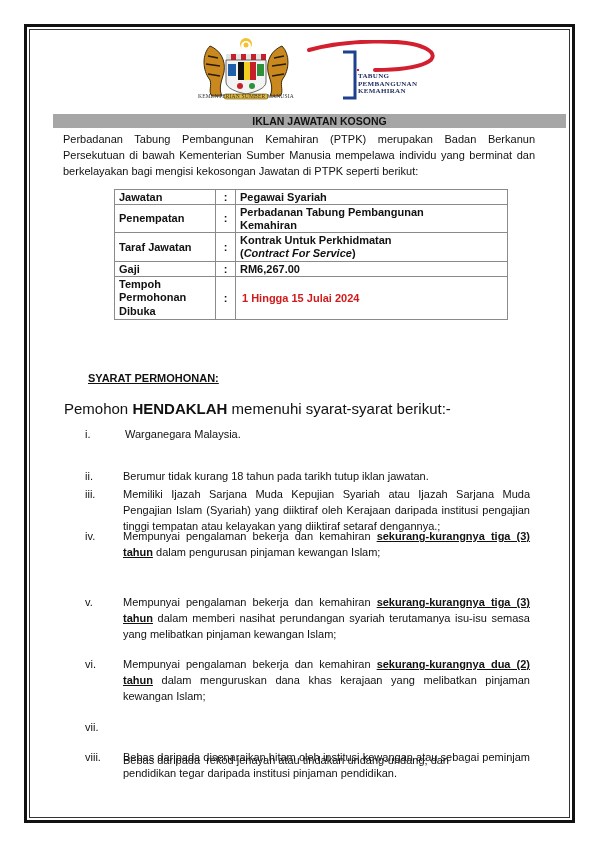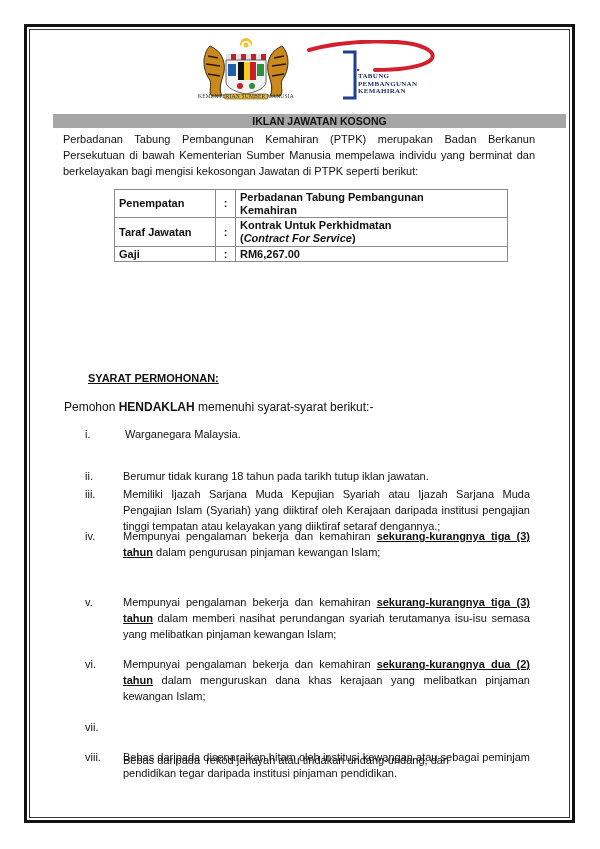--- a/index.html
+++ b/index.html
@@ -12,21 +12,21 @@
     .ptpk-text { position: absolute; left: 358px; top: 73px; font-family: Liberation Serif, serif; font-weight: bold; font-size: 7px; line-height: 7.5px; color: #1d2a5a; letter-spacing: 0.3px; }
     .banner { position: absolute; left: 53px; top: 114px; width: 493px; height: 14px; background: #a6a6a6; text-align: center; font-weight: bold; font-size: 10.5px; line-height: 14px; color: #111; padding-left: 20px; }
     .intro { position: absolute; left: 63px; top: 131px; width: 472px; font-size: 11px; line-height: 16px; text-align: justify; }
     table.info { position: absolute; left: 114px; top: 189px; width: 394px; border-collapse: collapse; font-size: 11px; font-weight: bold; }
     table.info td { border: 1px solid #8a8a8a; padding: 0 4px; line-height: 13px; vertical-align: middle; }
     table.info td.k { width: 92px; }
     table.info td.c { width: 19px; text-align: center; padding: 0; }
     table.info td.v { }
     .red { color: #d11a1a; }
     .h-syarat { position: absolute; left: 64px; top: 372px; font-weight: bold; font-size: 11px; text-decoration: underline; margin-left: 24px; }
-    .lead { position: absolute; left: 64px; top: 400px; font-size: 12px; }
+    .lead { position: absolute; left: 64px; top: 400px; font-size: 15px; }
     .req { position: absolute; left: 85px; width: 445px; font-size: 11px; line-height: 16.2px; }
     .req .num { position: absolute; left: 0; top: 0; width: 30px; }
     .req .txt { margin-left: 38px; text-align: justify; display: block; }
     .bu { font-weight: bold; text-decoration: underline; }
   </style>
 </head>
 <body>
 
 <div class="frame-outer"></div>
 <div class="frame-inner"></div>
@@ -74,37 +74,47 @@
   <div>PEMBANGUNAN</div>
   <div>KEMAHIRAN</div>
 </div>
 
 <div class="banner">IKLAN JAWATAN KOSONG</div>
 
 <div class="intro">Perbadanan Tabung Pembangunan Kemahiran (PTPK) merupakan Badan Berkanun Persekutuan di bawah Kementerian Sumber Manusia mempelawa individu yang berminat dan berkelayakan bagi mengisi kekosongan Jawatan di PTPK seperti berikut:</div>
 
 <table class="info">
   <tbody>
+      <tr style="height:15px;">
+    <td class="k">Jawatan</td>
+    <td class="c">:</td>
+    <td class="v">Pegawai Syariah</td>
+  </tr>
   <tr style="height:28px;padding-left:42px;">
     <td class="k">Penempatan</td>
     <td class="c">:</td>
     <td class="v" style="padding-right:60px;">Perbadanan Tabung Pembangunan Kemahiran</td>
   </tr>
   <tr style="height:29px;">
     <td class="k">Taraf Jawatan</td>
     <td class="c">:</td>
     <td class="v">
       <div>Kontrak Untuk Perkhidmatan</div>
       <div>(<i>Contract For Service</i>)</div>
     </td>
   </tr>
   <tr style="height:15px;">
     <td class="k">Gaji</td>
     <td class="c">:</td>
     <td class="v">RM6,267.00</td>
+  </tr>
+  <tr style="height:43px;">
+    <td class="k" style="line-height:13.5px;">Tempoh Permohonan Dibuka</td>
+    <td class="c">:</td>
+    <td class="v red" style="padding-left:6px;">1 Hingga 15 Julai 2024</td>
   </tr>
 </tbody>
   </table>
 
 <div class="h-syarat">SYARAT PERMOHONAN:</div>
 <div class="lead"><span>Pemohon </span><b>HENDAKLAH</b><span> memenuhi syarat-syarat berikut:-</span></div>
 
 <div class="req" style="top:426px;">
   <span class="num">i.</span>
   <span class="txt" style="margin-left:40px;">Warganegara Malaysia.</span>

